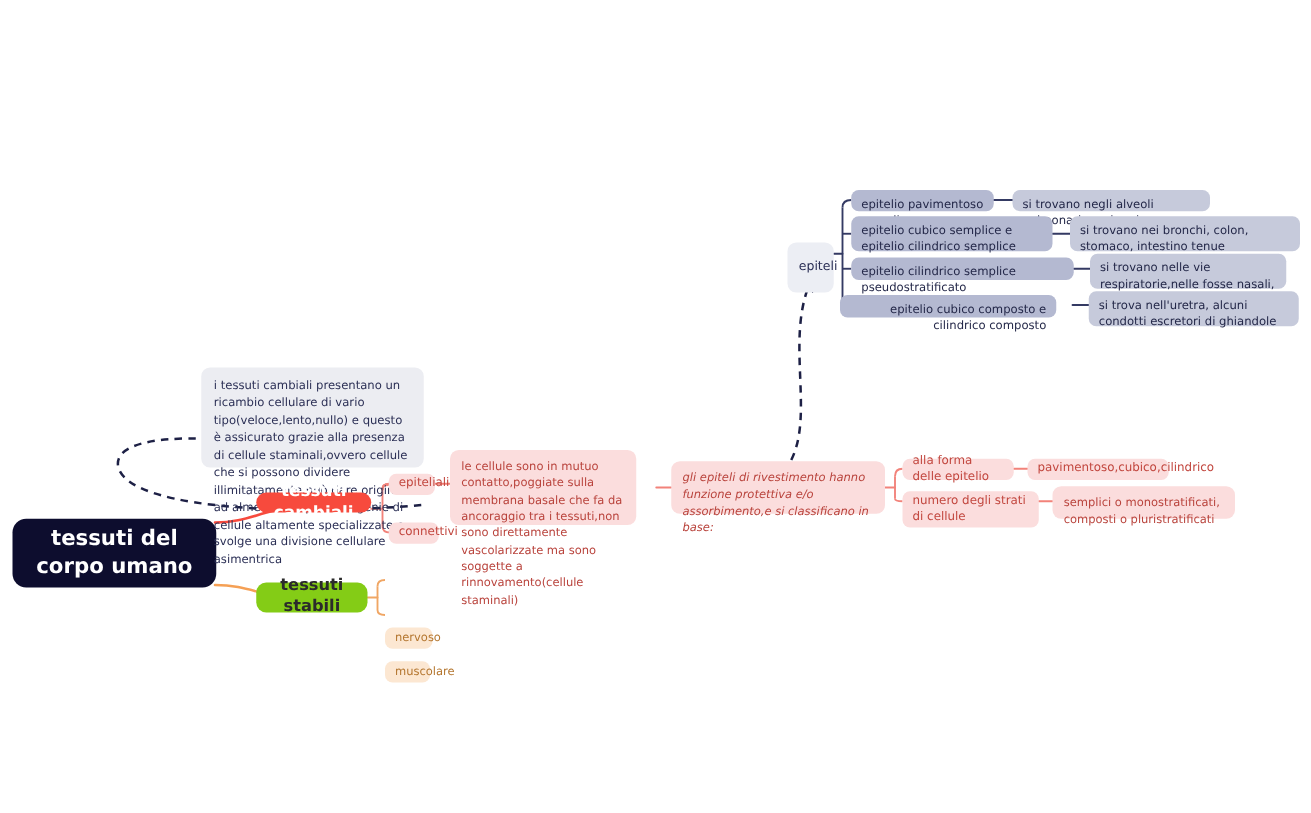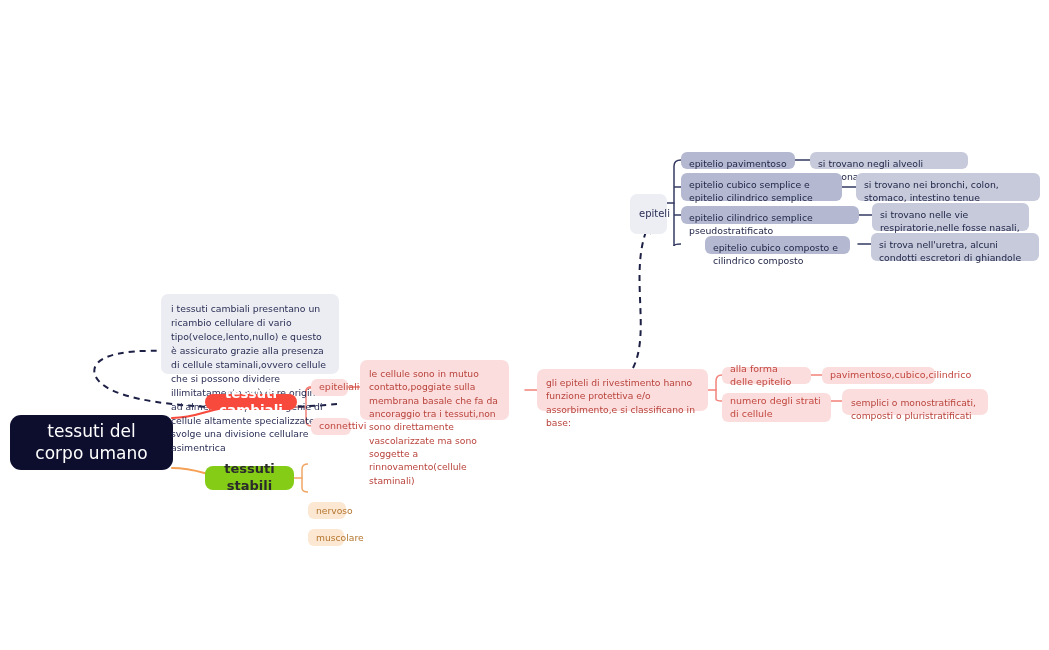--- a/index.html
+++ b/index.html
@@ -36,21 +36,21 @@
     border-radius: 7px;
     line-height: 1.28;
     white-space: pre-wrap;
   }
 
   
   .n-root {
     background: #0d0d2e;
     color: #ffffff;
     font-size: 17px;
-    font-weight: 400;
+    font-weight: 700;
     border-radius: 11px;
     justify-content: center;
     text-align: center;
     padding: 8px 14px;
   }
 
   
   .n-red {
     background: #f74a3d;
     color: #ffffff;
@@ -207,21 +207,21 @@
   </div>
 
   <div class="node n-pink" style="left:311px; top:418px; width:40px; height:17px;">
     <span>connettivi</span>
   </div>
 
   <div class="node n-pink-lg" style="left:360px; top:360px; width:149px; height:60px;">
     <span>le cellule sono in mutuo contatto,poggiate sulla membrana basale che fa da ancoraggio tra i tessuti,non sono direttamente vascolarizzate ma sono soggette a rinnovamento(cellule staminali)</span>
   </div>
 
-  <div class="node n-pink-lg" style="left:537px; top:369px; width:171px; height:42px;">
+  <div class="node n-pink-lg" style="left:537px; top:369px; width:171px; height:42px;font-style:italic;">
     <span>gli epiteli di rivestimento hanno funzione protettiva e/o assorbimento,e si classificano in base:</span>
   </div>
 
   <div class="node n-pink" style="left:722px; top:367px; width:89px; height:17px;">
     <span>alla forma delle epitelio</span>
   </div>
 
   <div class="node n-pink" style="left:822px; top:367px; width:113px; height:17px;">
     <span>pavimentoso,cubico,cilindrico</span>
   </div>
@@ -264,20 +264,20 @@
     <span>si trovano nei bronchi, colon, stomaco, intestino tenue</span>
   </div>
 
   <div class="node n-lav" style="left:681px; top:206px; width:178px; height:18px;">
     <span>epitelio cilindrico semplice pseudostratificato</span>
   </div>
   <div class="node n-lav2" style="left:872px; top:203px; width:157px; height:28px;">
     <span>si trovano nelle vie respiratorie,nelle fosse nasali, laringe, trechea</span>
   </div>
 
-  <div class="node n-lav" style="left:705px; top:236px; width:145px; height:18px;">
+  <div class="node n-lav" style="left:672px; top:236px; width:173px; height:18px;text-align:right;">
     <span>epitelio cubico composto e cilindrico composto</span>
   </div>
   <div class="node n-lav2" style="left:871px; top:233px; width:168px; height:28px;">
     <span>si trova nell'uretra, alcuni condotti escretori di ghiandole</span>
   </div>
 
 </div>
 
 </body></html>

